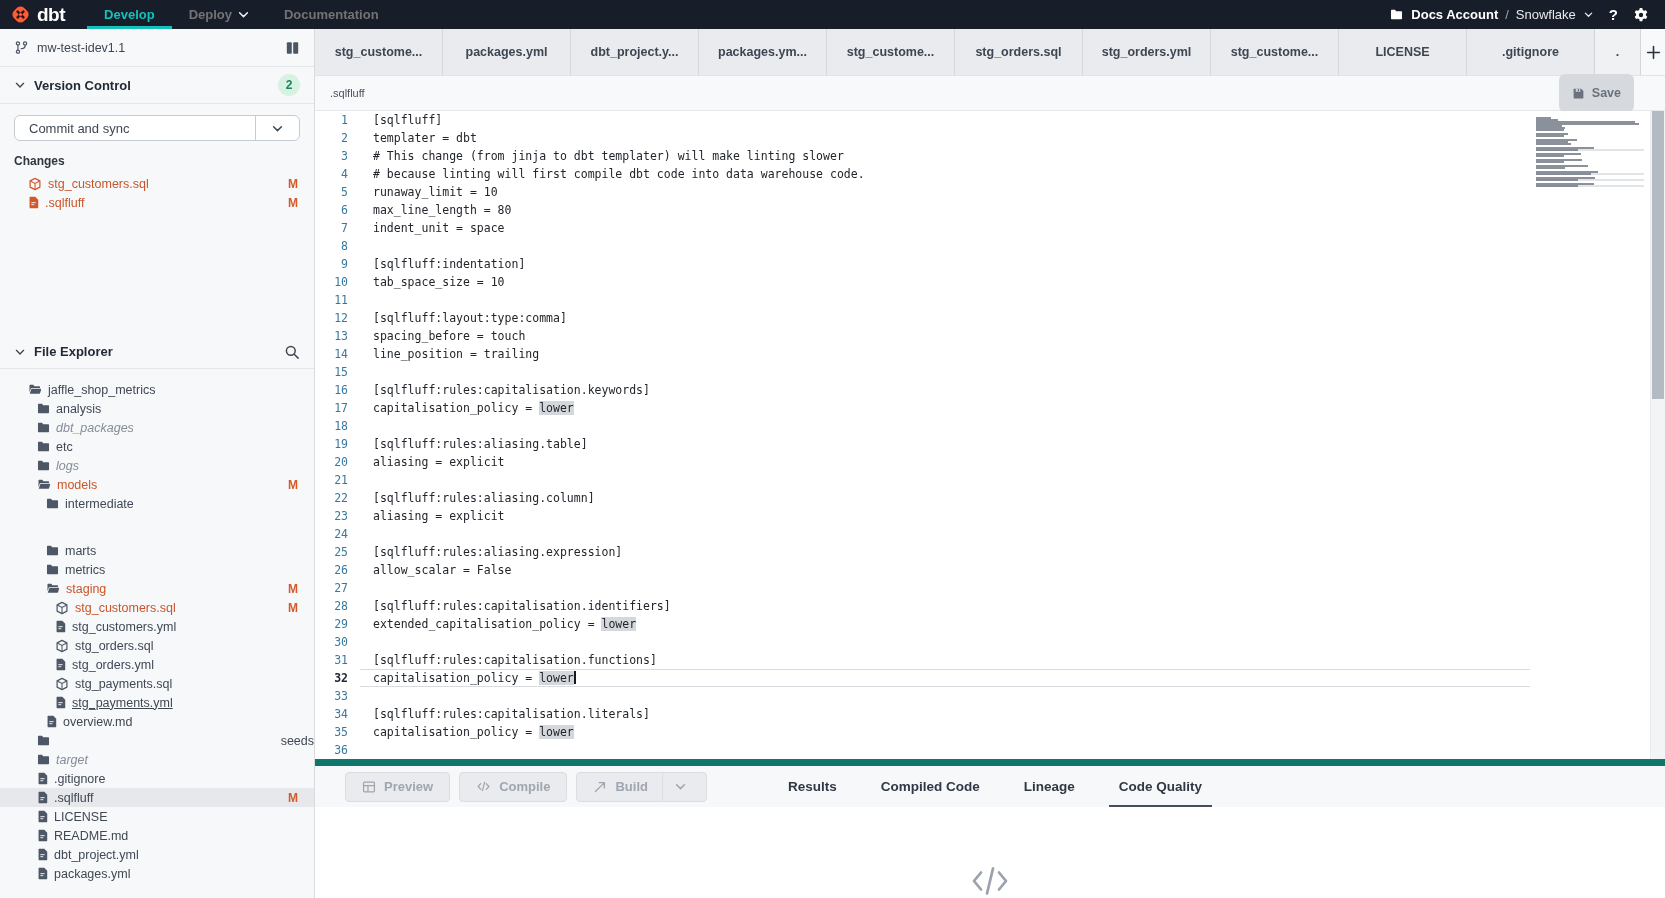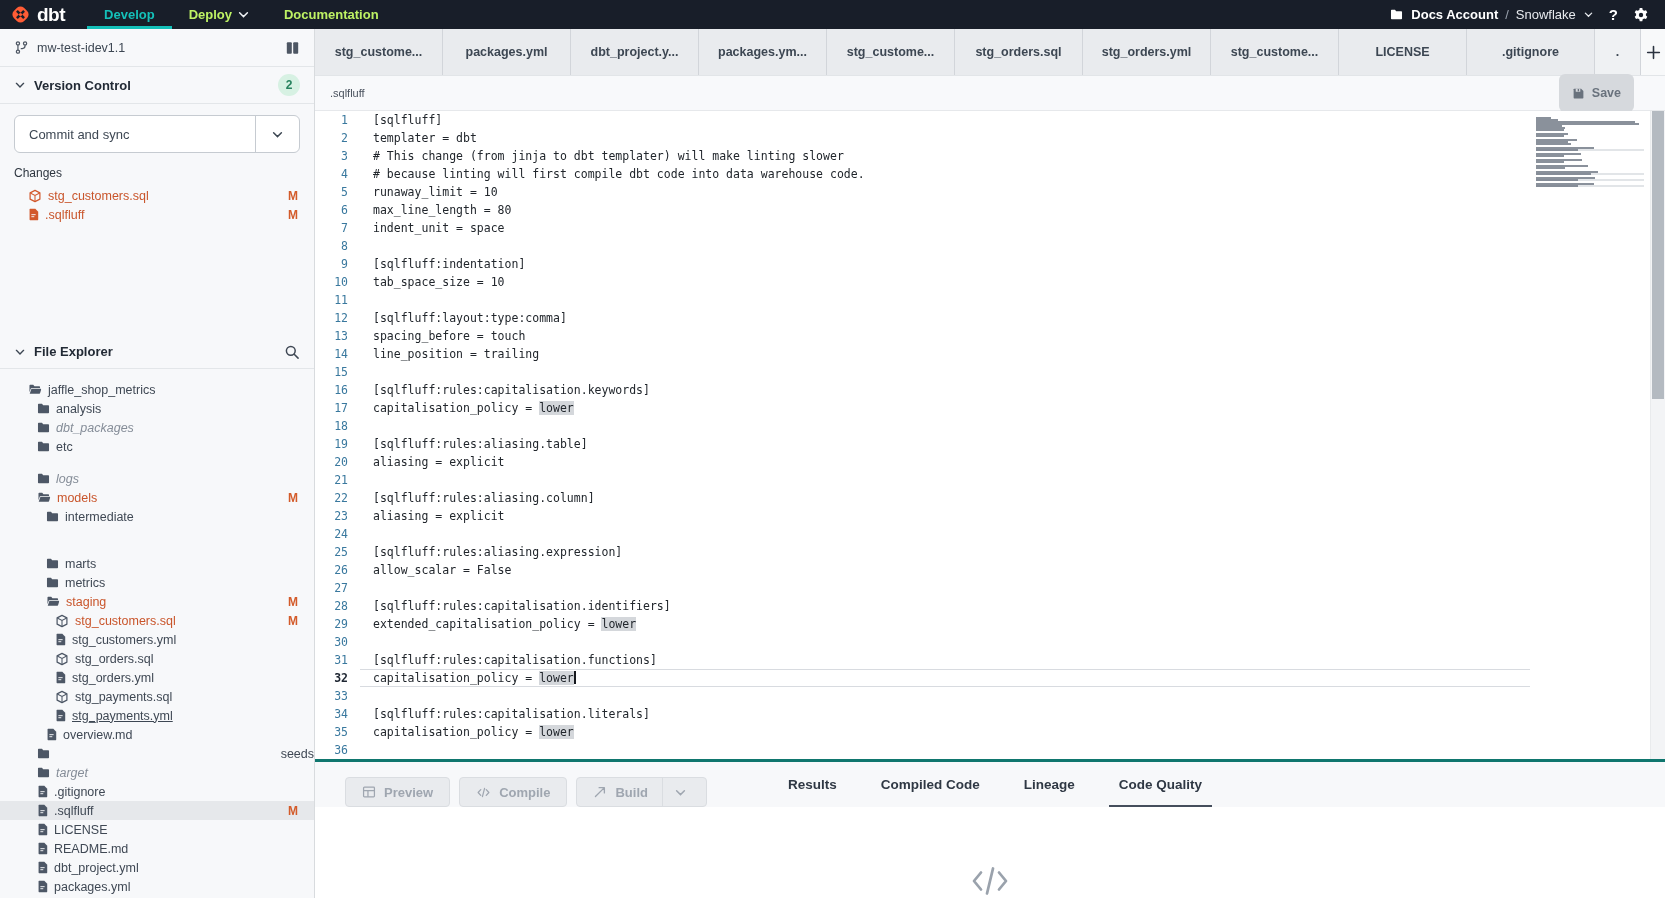--- a/index.html
+++ b/index.html
@@ -6,21 +6,21 @@
   html,body{width:1665px;height:898px;overflow:hidden;background:#fff;
     font-family:"Liberation Sans",sans-serif;-webkit-font-smoothing:antialiased}
   .app{width:1665px;height:898px;display:flex;flex-direction:column;user-select:none}
   .icon svg{display:block}
 
   
   .navbar{height:29px;flex:0 0 29px;background:#181e29;display:flex;align-items:stretch;color:#fff;position:relative;z-index:5}
   .logo{display:flex;align-items:center;gap:6px;padding:0 22px 0 10px;cursor:pointer}
   .logo-text{font-weight:800;font-size:19px;letter-spacing:-.5px;color:#fff;line-height:1}
   .nav-menu{display:flex;align-items:stretch}
-  .nav-item{display:flex;align-items:center;gap:5px;padding:0 17px;font-weight:700;font-size:13px;color:#bef264;cursor:pointer}
+  .nav-item{display:flex;align-items:center;gap:5px;padding:0 17px;font-weight:700;font-size:13px;color:#737373;cursor:pointer}
   .nav-item.active{color:#14c0b9;box-shadow:inset 0 -3px 0 #14c0b9}
   .nav-item .icon{color:#eef1f4}
   .nav-right{margin-left:auto;display:flex;align-items:center;gap:15px;padding-right:16px}
   .account{display:flex;align-items:center;gap:7px;cursor:pointer}
   .account-name{font-weight:700;font-size:13px}
   .account-sep{color:#9aa2ae;font-size:13px}
   .conn-name{font-weight:400;font-size:13px;color:#e7eaee}
   .help{font-weight:700;font-size:15px;cursor:pointer}
   .gear{cursor:pointer;color:#fff}
 
@@ -31,24 +31,24 @@
   .sidebar{width:315px;flex:0 0 315px;background:#f7f8fa;border-right:1px solid #d8dbde;display:flex;flex-direction:column;color:#3d4753;overflow:hidden}
   .branch-row{height:38px;flex:0 0 38px;display:flex;align-items:center;gap:8px;padding:0 14px;border-bottom:1px solid #e3e6e9;cursor:pointer}
   .branch-row .icon{color:#4d5663}
   .branch-name{font-size:12.5px;color:#3d4753}
   .panes{margin-left:auto;color:#6e7683;cursor:pointer}
   .sec-head{height:37px;flex:0 0 37px;display:flex;align-items:center;gap:8px;padding:0 14px;border-bottom:1px solid #e3e6e9;cursor:pointer}
   .sec-title{font-weight:700;font-size:13px;color:#222a35}
   .sec-head .chev{color:#3d4753}
   .vc-badge{margin-left:auto;width:22px;height:22px;border-radius:50%;background:#d7f1e3;color:#27825e;font-size:12px;font-weight:700;display:flex;align-items:center;justify-content:center}
   .vc-body{height:231px;flex:0 0 231px;overflow:hidden}
-  .commit-btn{margin:11px 14px 0;height:38px;background:#fff;border:1px solid #c6cbd1;border-radius:6px;display:flex;align-items:center;cursor:pointer;overflow:hidden}
+  .commit-btn{margin:11px 14px 0;height:26px;background:#fff;border:1px solid #c6cbd1;border-radius:6px;display:flex;align-items:center;cursor:pointer;overflow:hidden}
   .commit-label{padding-left:14px;font-size:13px;color:#3d4753}
   .commit-chev{margin-left:auto;width:44px;height:100%;border-left:1px solid #c6cbd1;display:flex;align-items:center;justify-content:center;color:#3d4753}
-  .changes-label{margin:13px 0 6px 14px;font-size:12px;font-weight:400;color:#2e3640}
+  .changes-label{margin:13px 0 6px 14px;font-size:12px;font-weight:700;color:#2e3640}
   .change-row{height:19px;display:flex;align-items:center;gap:6px;padding-left:28px;cursor:pointer}
   .chg-name{font-size:12.5px;color:#c9552b}
   .m-badge{margin-left:auto;padding-right:16px;font-size:12px;font-weight:700;color:#d35b2a}
   .orange-ic{color:#d2582c}
   .teal-ic{color:#117d75}
   .fe{flex:1;display:flex;flex-direction:column;min-height:0}
   .fe .sec-head{height:34px;flex:0 0 34px}
   .search{margin-left:auto;color:#3f4854;cursor:pointer}
   .tree{flex:1;overflow:hidden;padding-top:11px}
   .tree-row{height:19px;display:flex;align-items:center;gap:6px;cursor:pointer}
@@ -81,21 +81,21 @@
   .hl{background:#d4d7db}
   .cursor{display:inline-block;width:2px;height:13px;background:#15181d;vertical-align:-2px}
   .minimap{position:absolute;top:6px;right:21px;width:108px;cursor:pointer}
   .mm-row{height:2px;position:relative}
   .mm-row.mm-wide{background:#e2e5e8}
   .mm-bar{position:absolute;left:0;top:0;height:1.5px;background:#767e89;opacity:.85}
   .scrollbar{position:absolute;top:0;right:0;bottom:0;width:15px;background:#f3f4f6;border-left:1px solid #e9ebed;cursor:pointer}
   .scroll-thumb{position:absolute;top:0;left:1px;right:1px;height:288px;background:#b4bac1}
 
   
-  .toolbar{height:48px;flex:0 0 48px;background:#f7f8fa;border-top:3px solid #0f766e;display:flex;align-items:flex-end;padding-left:30px}
+  .toolbar{height:48px;flex:0 0 48px;background:#f7f8fa;border-top:7px solid #0f766e;display:flex;align-items:center;padding-left:30px}
   .abuttons{display:flex;align-items:center}
   .tbtn{height:30px;background:#e9ebee;border:1px solid #dadde1;border-radius:4px;display:flex;align-items:center;gap:8px;padding:0 16px;margin-right:9px;color:#9fa6b0;font-weight:700;font-size:13px;cursor:default}
   .tbtn.split{padding-right:8px}
   .split-chev{height:100%;width:36px;margin-left:6px;border-left:1px solid #dadde1;display:flex;align-items:center;justify-content:center;cursor:pointer;color:#9fa6b0}
   .btabs{display:flex;margin-left:50px;height:100%}
   .btab{padding:0 22px;display:flex;align-items:center;font-weight:700;font-size:13.5px;color:#2f3844;position:relative;cursor:pointer}
   .btab.active::after{content:"";position:absolute;left:12px;right:12px;bottom:0;height:2px;background:#454e5c}
   .bottom-panel{flex:1;background:#fff;display:flex;justify-content:center;align-items:flex-start;padding-top:54px}
   .big-code{color:#9aa2ac}
 </style>
@@ -267,21 +267,21 @@
               <span class="tree-name italic">dbt_packages</span>
             </div>
             <div class="tree-row" style="padding-left: 37px;">
               <span class="icon tree-ic">
                 <svg width="13" height="13" viewBox="0 0 16 16">
                   <path fill="currentColor" d="M1.2 3.2c0-.5.4-.9.9-.9h3.6c.3 0 .5.1.7.3l1.2 1.4h6.3c.5 0 .9.4.9.9v7.9c0 .5-.4.9-.9.9H2.1c-.5 0-.9-.4-.9-.9V3.2z"></path>
                 </svg>
               </span>
               <span class="tree-name">etc</span>
             </div>
-            <div class="tree-row" style="padding-left: 37px; margin-top: 13px;">
+            <div class="tree-row" style="padding-left: 37px;">
               <span class="icon tree-ic">
                 <svg width="13" height="13" viewBox="0 0 16 16">
                   <path fill="currentColor" d="M1.2 3.2c0-.5.4-.9.9-.9h3.6c.3 0 .5.1.7.3l1.2 1.4h6.3c.5 0 .9.4.9.9v7.9c0 .5-.4.9-.9.9H2.1c-.5 0-.9-.4-.9-.9V3.2z"></path>
                 </svg>
               </span>
               <span class="tree-name italic">logs</span>
             </div>
             <div class="tree-row" style="padding-left: 37px;">
               <span class="icon tree-ic orange-ic">
                 <svg width="14" height="13" viewBox="0 0 16 16">

